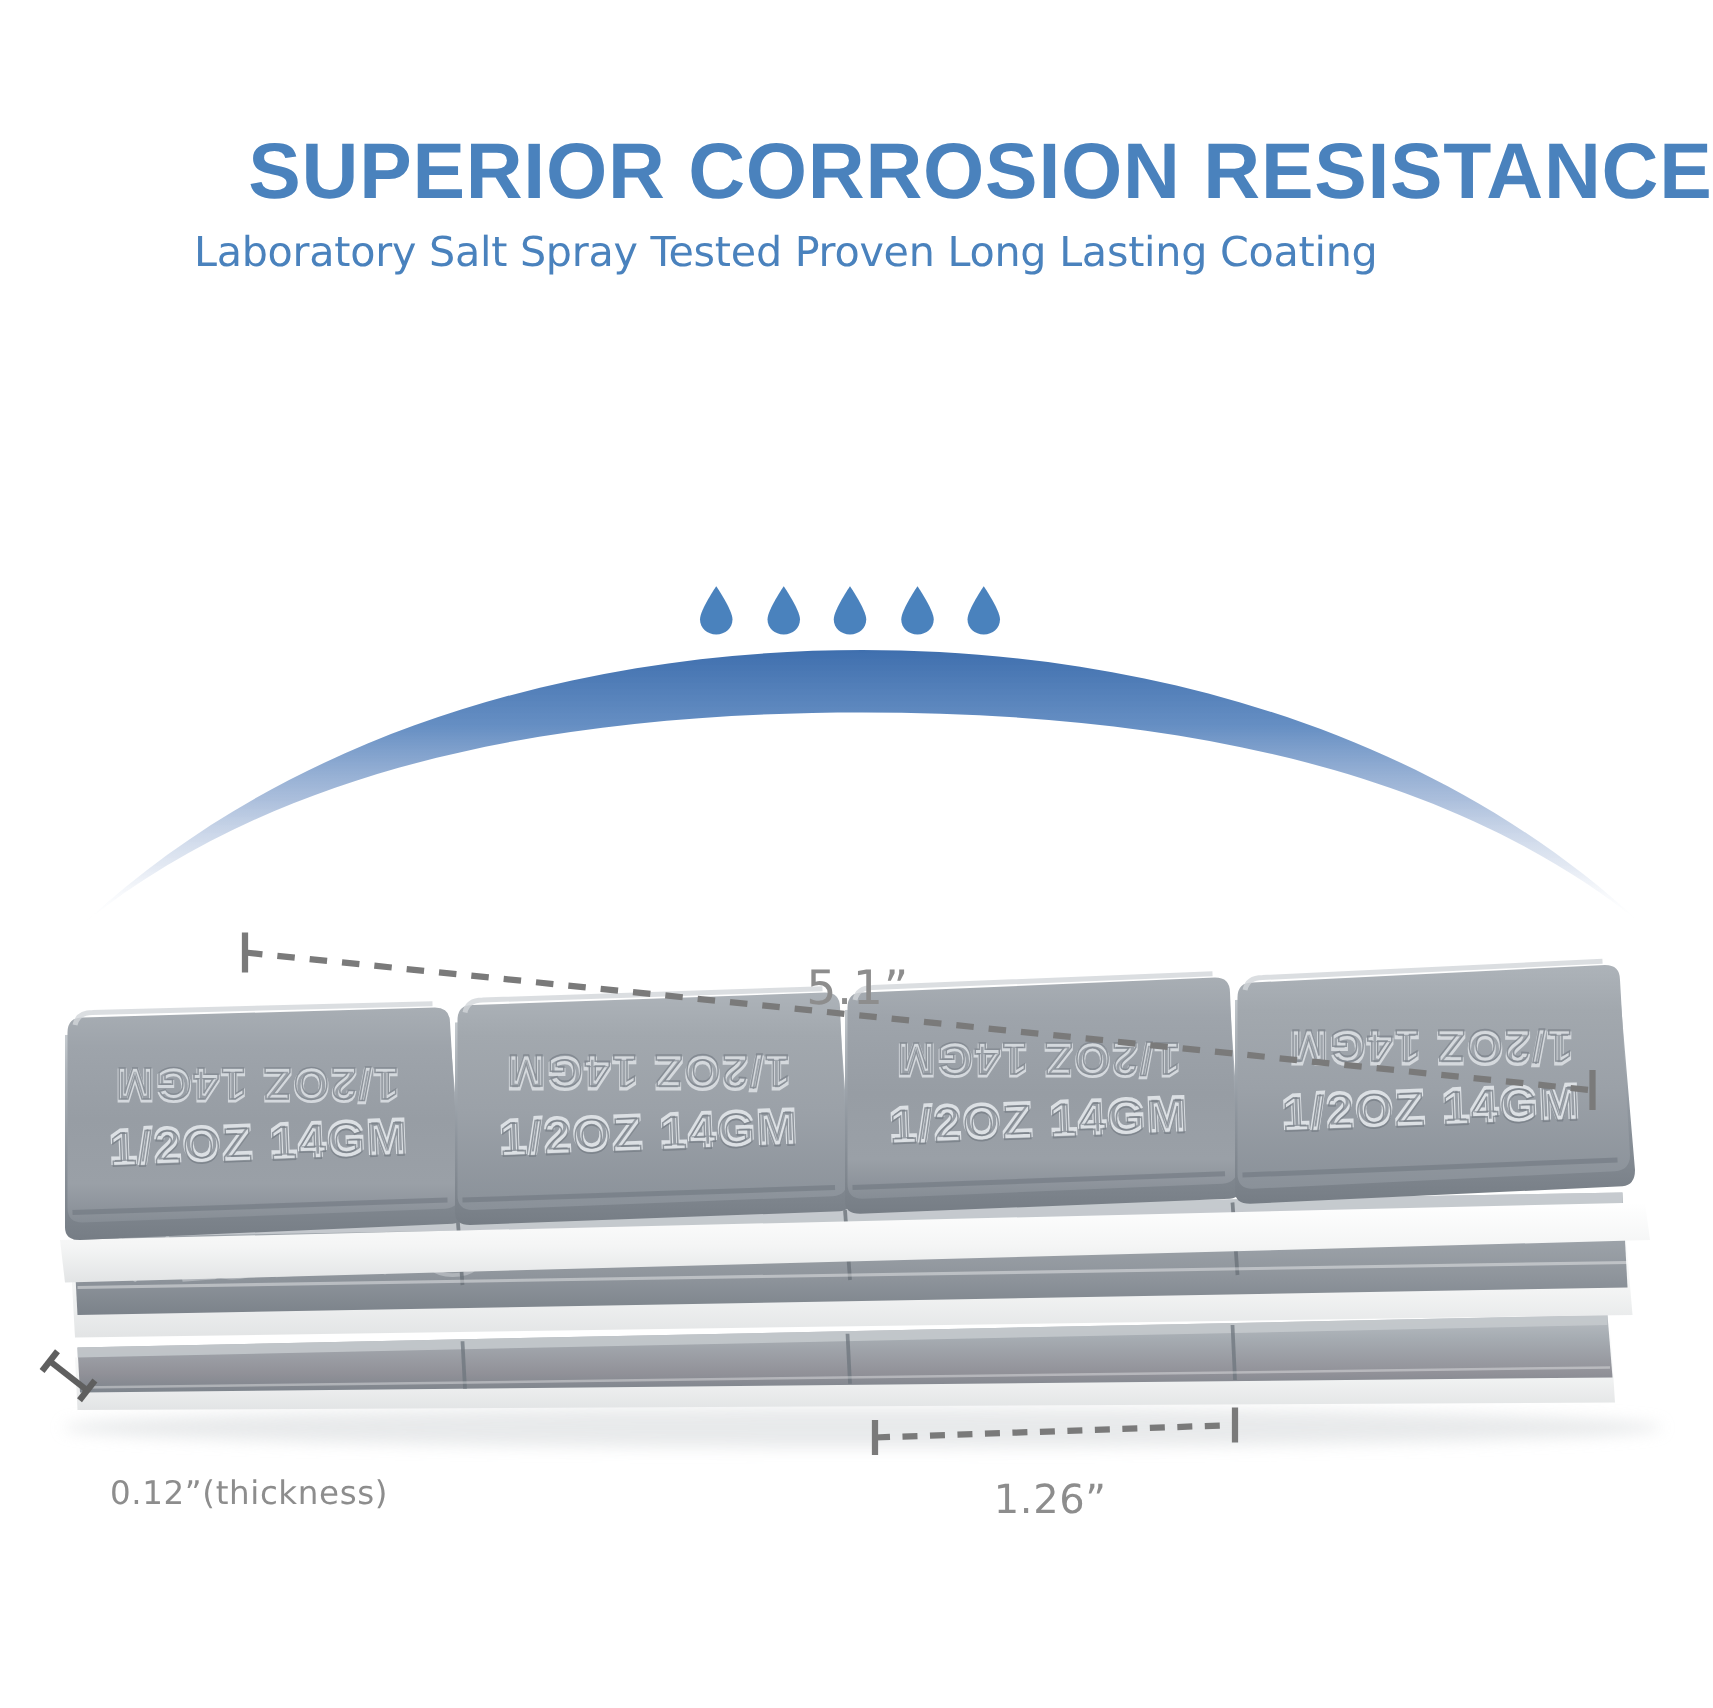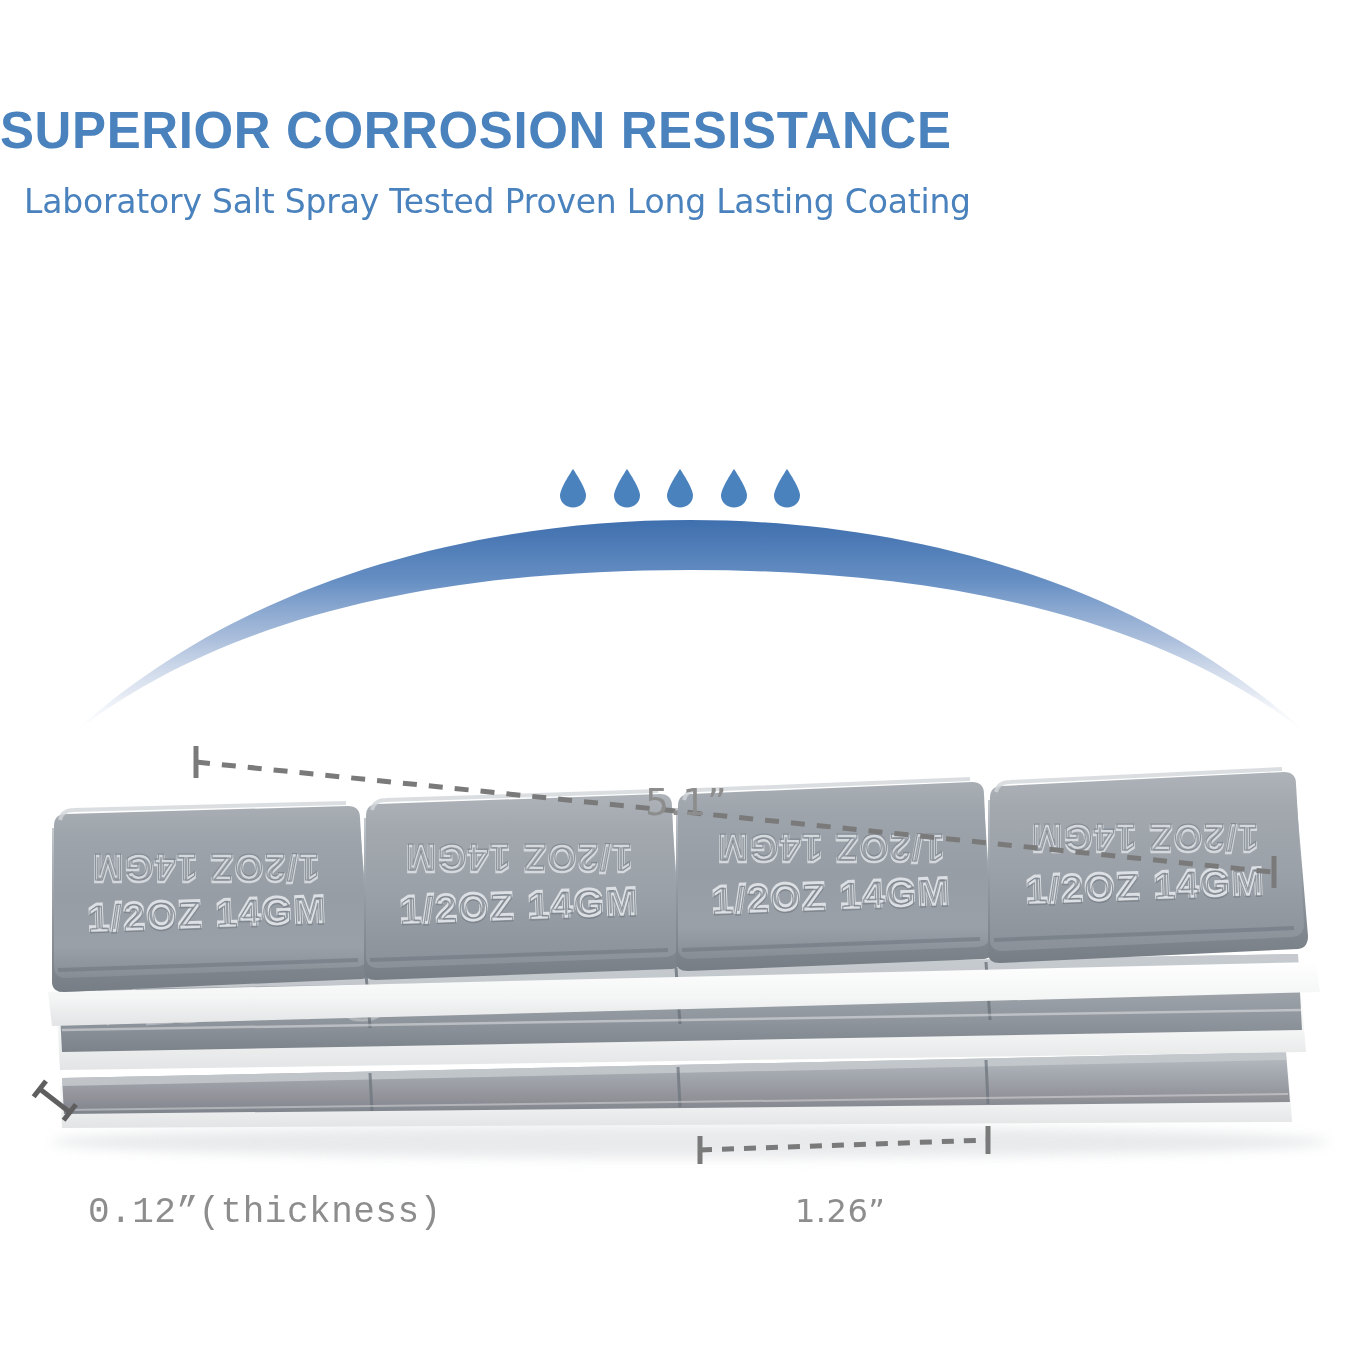--- a/index.html
+++ b/index.html
@@ -15,42 +15,41 @@
     font-family: "Liberation Sans", sans-serif;
     -webkit-font-smoothing: antialiased;
   }
 
   
   #headline {
     position: absolute;
     left: 0;
     top: 104px;
     width: 1370px;
-    text-align: left;
+    text-align: right;
     font-family: "Liberation Sans", sans-serif;
     font-weight: 700;
-    font-size: 51px;
+    font-size: 63px;
     letter-spacing: 0.6px;
     color: #4a82bd;
     white-space: nowrap;
     line-height: 1.05;
   }
   #subhead {
     position: absolute;
     left: 0;
     top: 182px;
     width: 1102px;
-    text-align: left;
+    text-align: right;
     font-family: "DejaVu Sans", sans-serif;
     font-weight: 400;
     font-size: 33px;
     letter-spacing: -0.2px;
     color: #4a82bd;
     white-space: nowrap;
-    padding-left: 24px;
   }
 
   
   #droplets {
     position: absolute;
     left: 558px;
     top: 468px;
     width: 244px;
     height: 46px;
     display: flex;
@@ -84,37 +83,35 @@
   #product svg { display: block; }
 
   
   .dim-label {
     position: absolute;
     font-family: "DejaVu Sans", sans-serif;
     font-weight: 400;
     color: #8d8d8d;
     white-space: nowrap;
     letter-spacing: 0.5px;
-    margin-top: 12px;
   }
   #label-len {
     left: 645px;
     top: 768px;
     font-size: 38px;
   }
   #label-wid {
     left: 795px;
     top: 1180px;
     font-size: 32px;
   }
   #label-thk {
     left: 88px;
     top: 1180px;
-    font-size: 36px;
-    font-family: Liberation Mono, monospace;
+    font-size: 26px;
   }
 </style>
 </head>
 <body>
 
 <div id="headline">SUPERIOR CORROSION RESISTANCE</div>
 
 <div id="subhead">Laboratory Salt Spray Tested Proven Long Lasting Coating</div>
 
 <div id="droplets">

